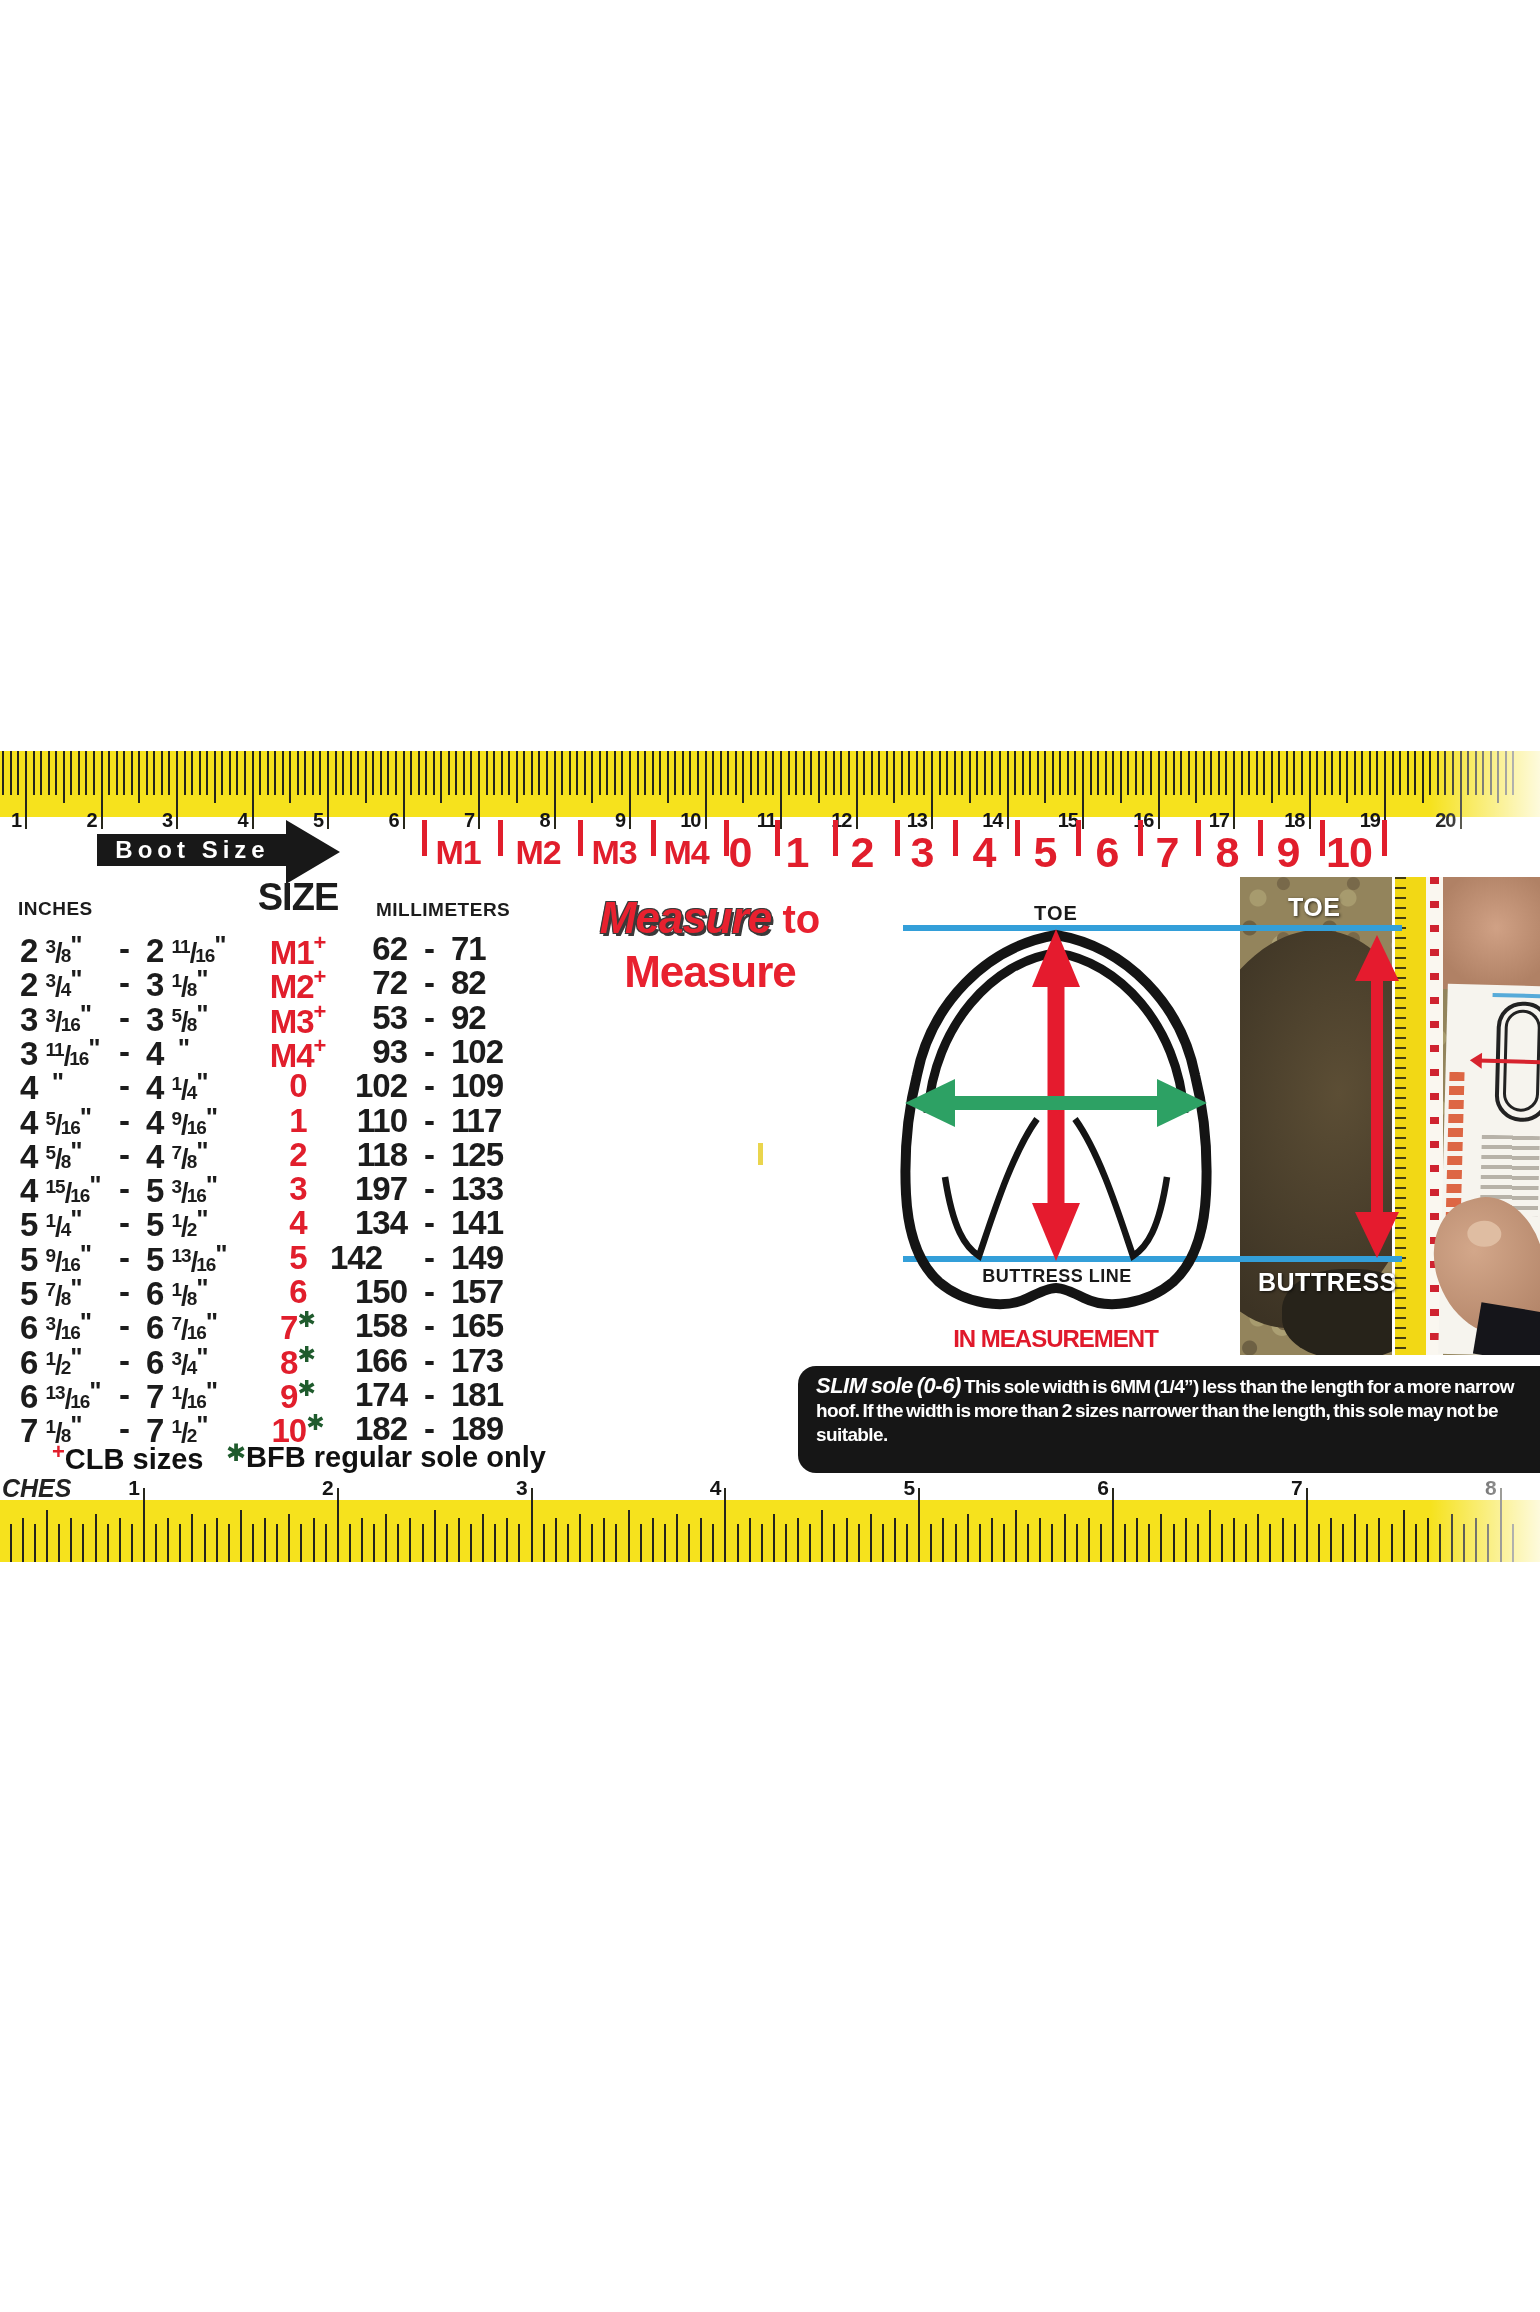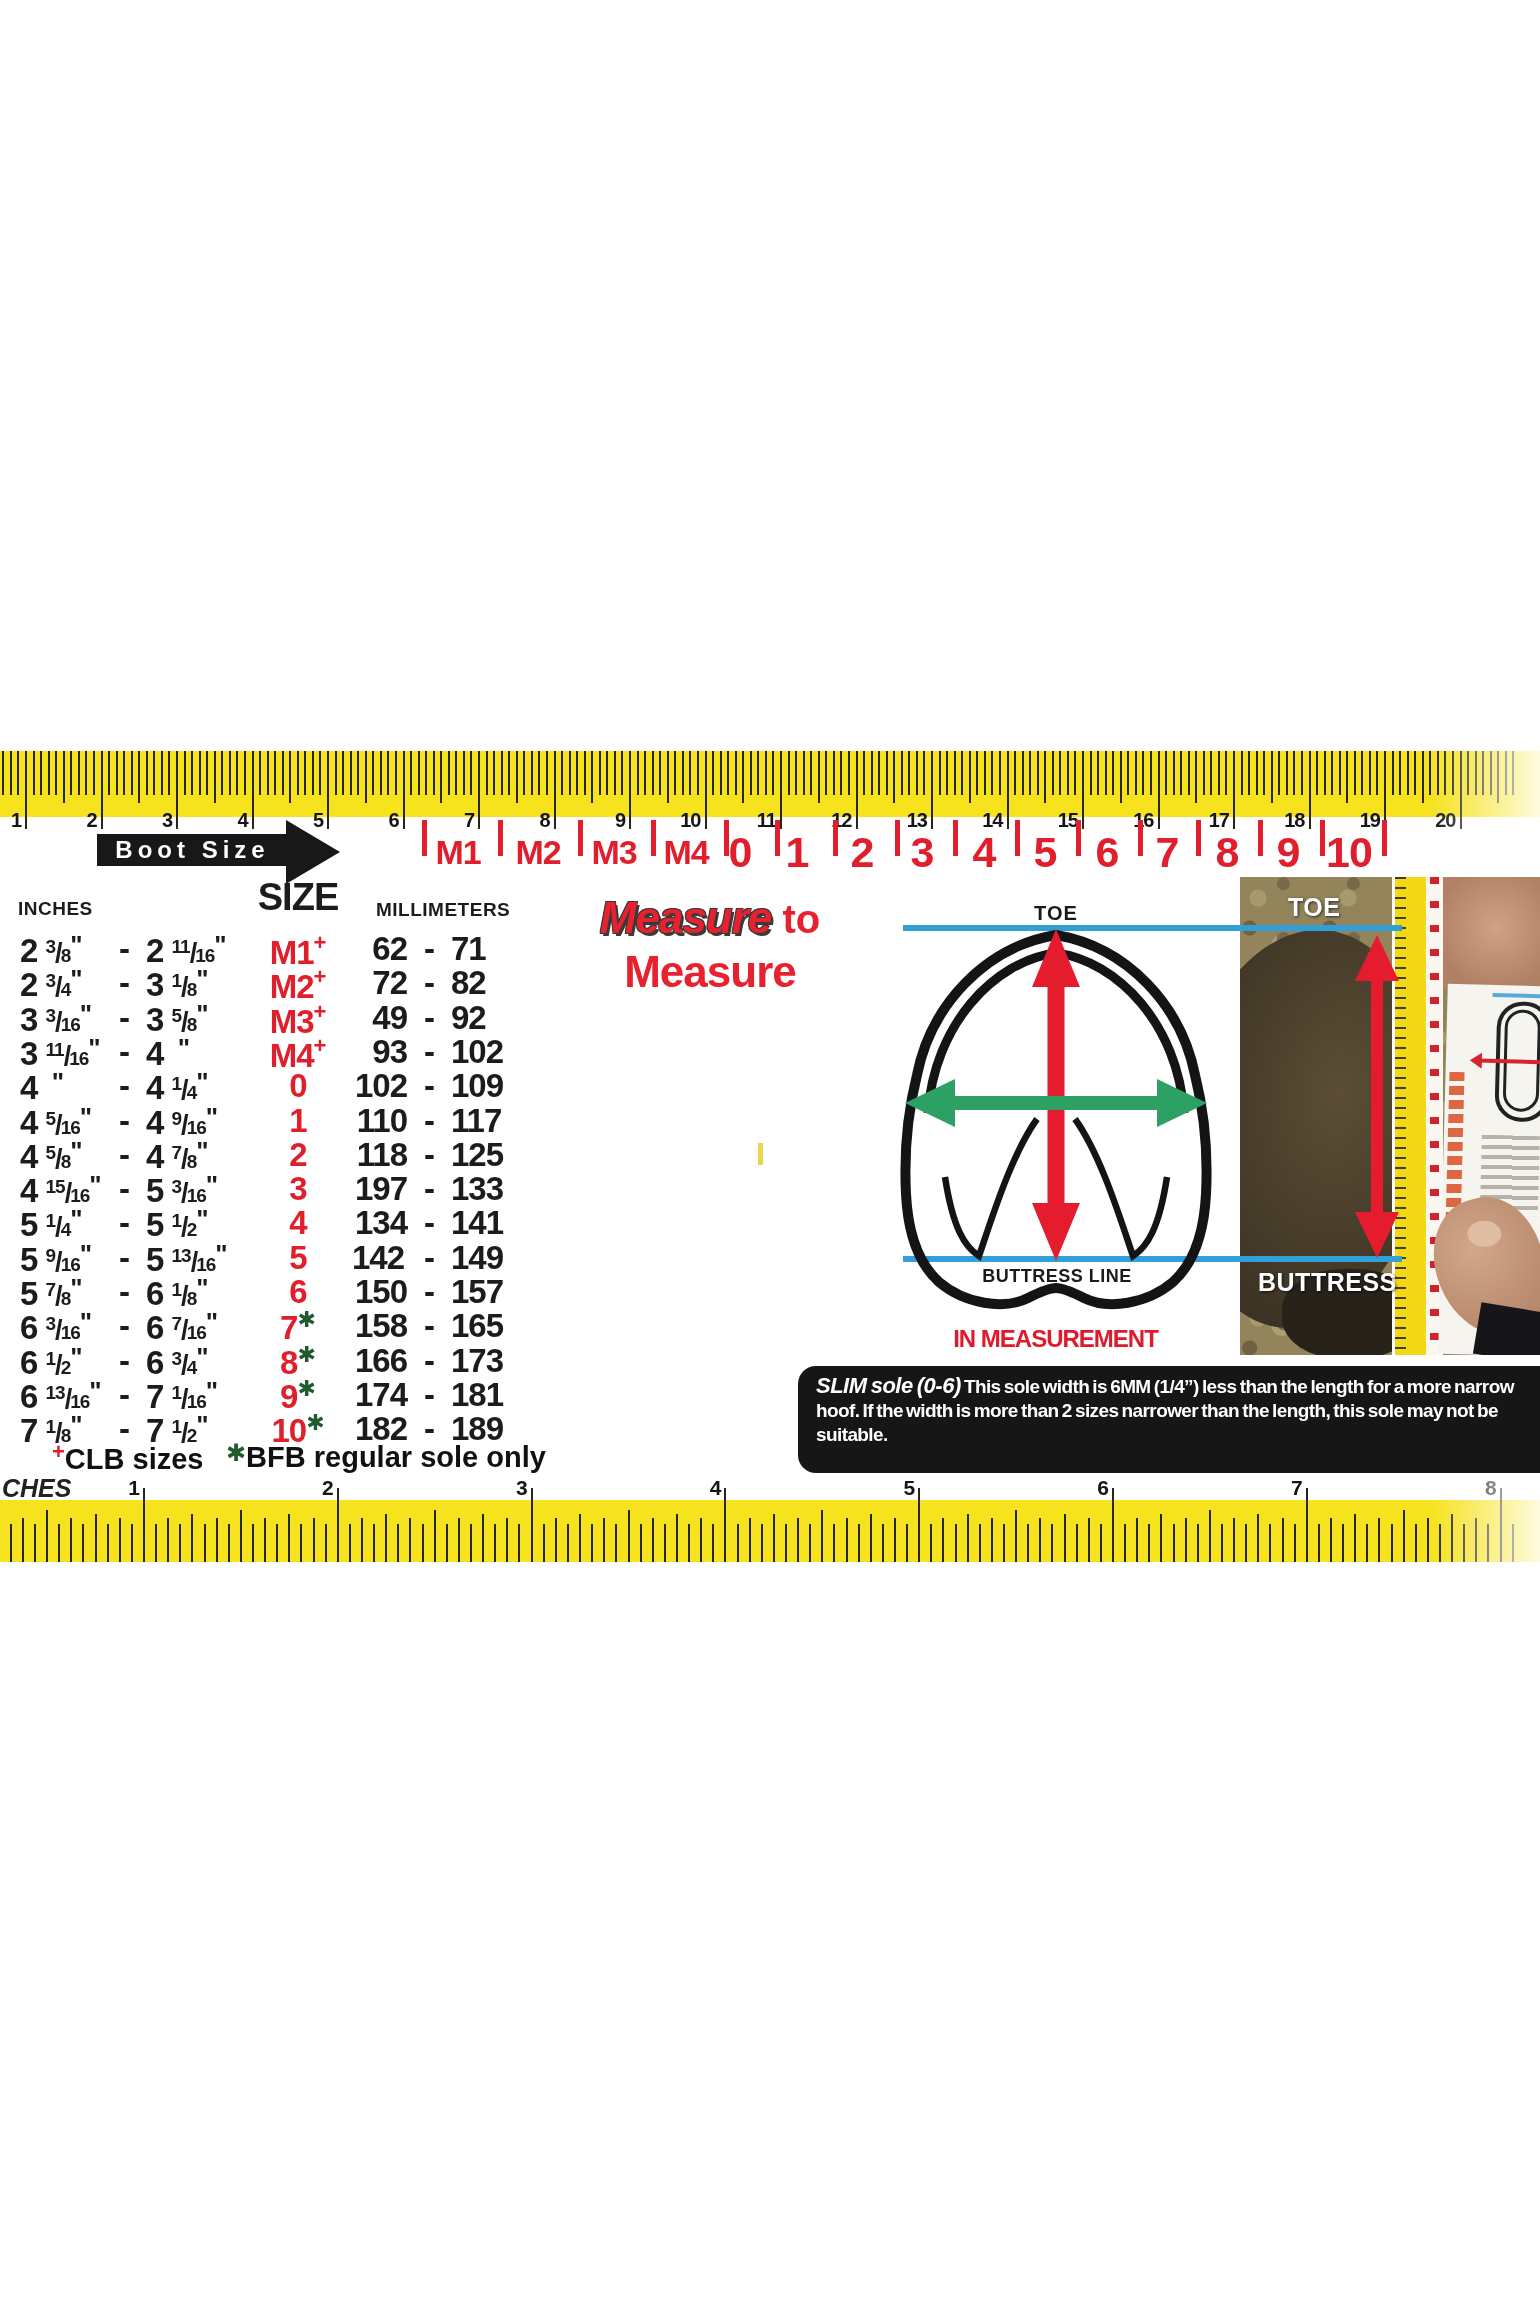--- a/index.html
+++ b/index.html
@@ -416,21 +416,21 @@
         <span class="cell c-size">M2<span class="mk-clb">+</span></span>
         <span class="cell" style="left:337px;width:70px;text-align:right">72</span>
         <span class="cell" style="left:407px;width:44px;text-align:center">-</span>
         <span class="cell" style="left:451px;width:70px">82</span>
       </div>
       <div class="trow" style="top: 998.6px;">
         <span class="cell" style="left:20px">3 <span class="frac"><sup>3</sup><span class="sl">/</span><sub>16</sub></span><span class="q">"</span></span>
         <span class="cell" style="left:106px;width:36px;text-align:center">-</span>
         <span class="cell" style="left:146px">3 <span class="frac"><sup>5</sup><span class="sl">/</span><sub>8</sub></span><span class="q">"</span></span>
         <span class="cell c-size">M3<span class="mk-clb">+</span></span>
-        <span class="cell" style="left:337px;width:70px;text-align:right">49</span>
+        <span class="cell" style="left:337px;width:70px;text-align:right">53</span>
         <span class="cell" style="left:407px;width:44px;text-align:center">-</span>
         <span class="cell" style="left:451px;width:70px">92</span>
       </div>
       <div class="trow" style="top: 1032.9px;">
         <span class="cell" style="left:20px">3 <span class="frac"><sup>11</sup><span class="sl">/</span><sub>16</sub></span><span class="q">"</span></span>
         <span class="cell" style="left:106px;width:36px;text-align:center">-</span>
         <span class="cell" style="left:146px">4 <span class="q">&nbsp;"</span></span>
         <span class="cell c-size">M4<span class="mk-clb">+</span></span>
         <span class="cell" style="left:337px;width:70px;text-align:right">93</span>
         <span class="cell" style="left:407px;width:44px;text-align:center">-</span>
@@ -479,21 +479,21 @@
         <span class="cell c-size">4</span>
         <span class="cell" style="left:337px;width:70px;text-align:right">134</span>
         <span class="cell" style="left:407px;width:44px;text-align:center">-</span>
         <span class="cell" style="left:451px;width:70px">141</span>
       </div>
       <div class="trow" style="top: 1238.7px;">
         <span class="cell" style="left:20px">5 <span class="frac"><sup>9</sup><span class="sl">/</span><sub>16</sub></span><span class="q">"</span></span>
         <span class="cell" style="left:106px;width:36px;text-align:center">-</span>
         <span class="cell" style="left:146px">5 <span class="frac"><sup>13</sup><span class="sl">/</span><sub>16</sub></span><span class="q">"</span></span>
         <span class="cell c-size">5</span>
-        <span class="cell" style="left:334px;width:70px;text-align:right">142</span>
+        <span class="cell" style="left:321px;width:70px;text-align:center">142</span>
         <span class="cell" style="left:407px;width:44px;text-align:center">-</span>
         <span class="cell" style="left:451px;width:70px">149</span>
       </div>
       <div class="trow" style="top: 1273px;">
         <span class="cell" style="left:20px">5 <span class="frac"><sup>7</sup><span class="sl">/</span><sub>8</sub></span><span class="q">"</span></span>
         <span class="cell" style="left:106px;width:36px;text-align:center">-</span>
         <span class="cell" style="left:146px">6 <span class="frac"><sup>1</sup><span class="sl">/</span><sub>8</sub></span><span class="q">"</span></span>
         <span class="cell c-size">6</span>
         <span class="cell" style="left:337px;width:70px;text-align:right">150</span>
         <span class="cell" style="left:407px;width:44px;text-align:center">-</span>

